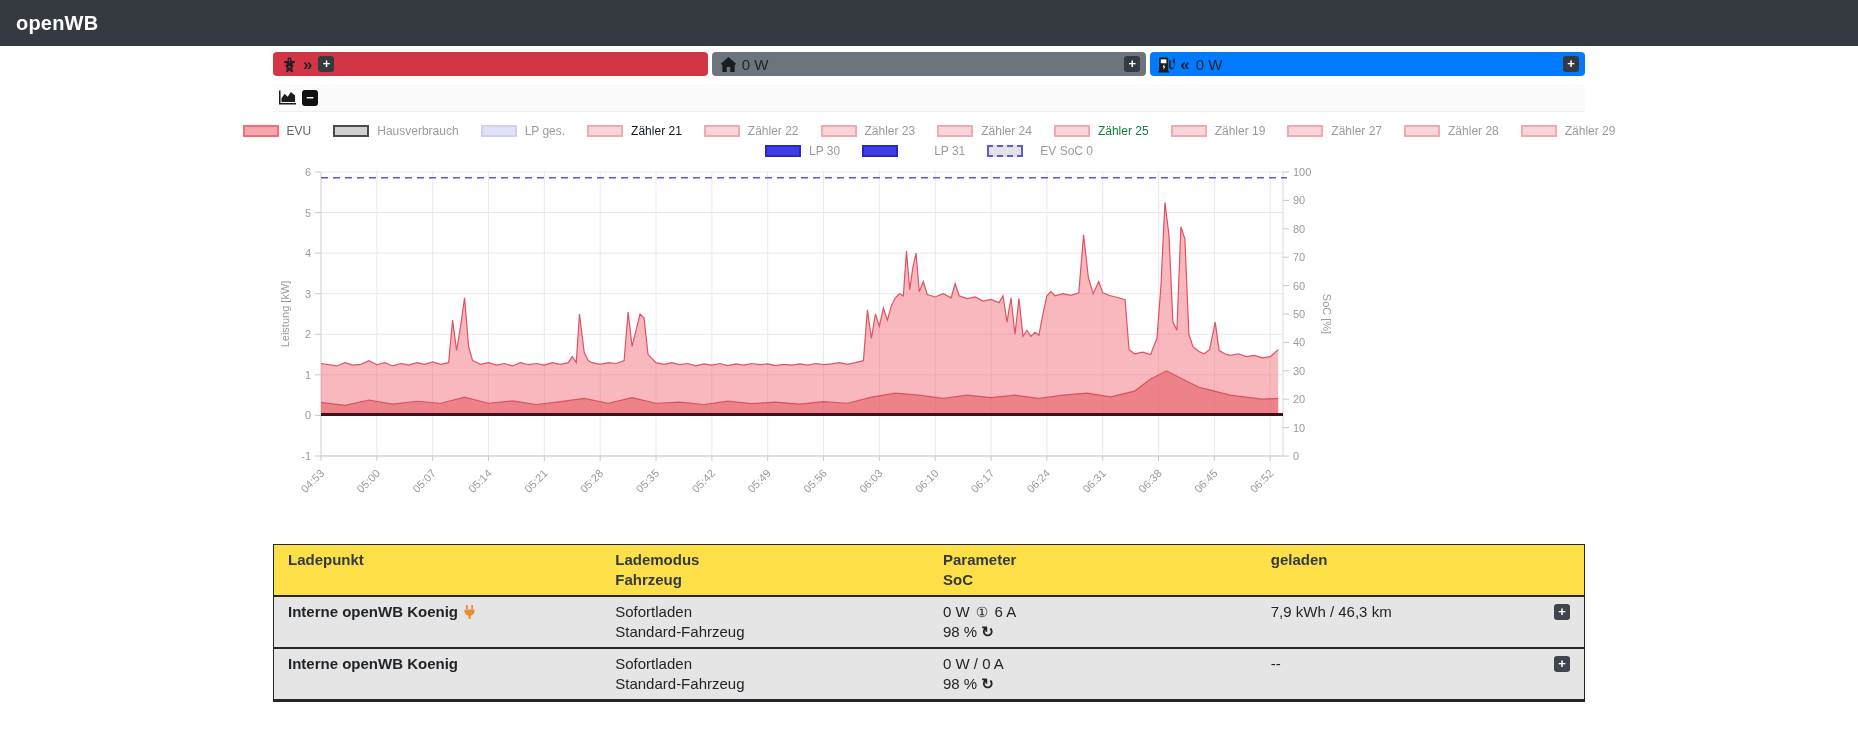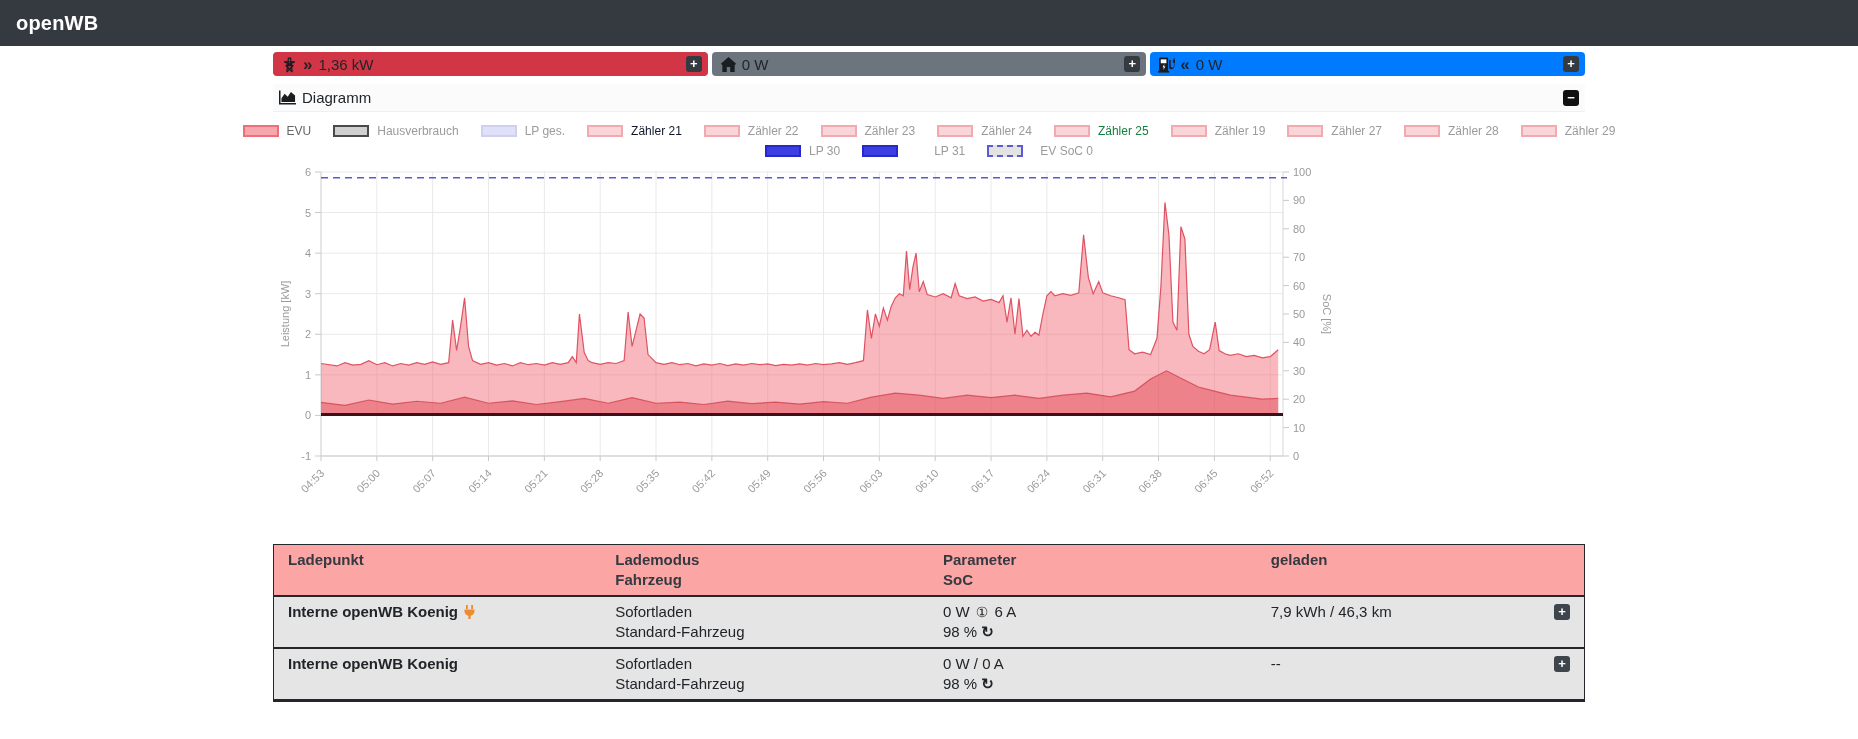--- a/index.html
+++ b/index.html
@@ -34,21 +34,21 @@
   .legend { margin-top:12px; display:flex; flex-direction:column; align-items:center; gap:6px; }
   .legend-row { display:flex; justify-content:center; align-items:center; gap:22px; flex-wrap:nowrap; }
   .legend-item { display:flex; align-items:center; gap:8px; font-size:12px; cursor:pointer; white-space:nowrap; }
   .legend-swatch { width:36px; height:12px; display:inline-block; }
 
   
   .chart-wrap { margin-top:4px; }
 
   
   .lp-table { margin-top:30px; width:100%; border-collapse:collapse; border:1px solid #23272b; border-bottom:3px solid #23272b; font-size:15px; }
-  .lp-table th { background:#fca5a5; color:#343a40; text-align:left; font-weight:bold; padding:5px 14px; vertical-align:top; line-height:20px; }
+  .lp-table th { background:#fde047; color:#343a40; text-align:left; font-weight:bold; padding:5px 14px; vertical-align:top; line-height:20px; }
   .lp-table td { background:#e5e5e5; padding:5px 14px; vertical-align:top; line-height:20px; }
   .lp-table tbody tr { border-top:2px solid #23272b; }
   .lp-name { font-weight:bold; }
   .plug { display:inline-flex; width:13px; height:14px; margin-left:5px; vertical-align:-2px; }
   .phase-badge { font-size:14px; margin:0 2px; }
   .refresh { font-weight:bold; font-size:15px; margin-left:4px; }
   .cell-flex { display:flex; justify-content:space-between; align-items:flex-start; }
   .cell-flex .sq-btn { background:#3f454c; margin-top:2px; }
 </style>
 </head>
@@ -68,21 +68,20 @@
             <g stroke="#1b1e21" stroke-width="1.2" fill="none">
               <path d="M5.5 15 L7 2 H9 L10.5 15"></path>
               <path d="M3 5.5 H13"></path>
               <path d="M4.5 9 H11.5"></path>
               <path d="M3.2 5.5 L11.5 9 M12.8 5.5 L4.5 9"></path>
               <path d="M4.8 9 L10.5 15 M11.2 9 L5.5 15"></path>
             </g>
           </svg>
       </span>
       <span class="arrows">»</span>
-      <span class="bval">1,36 kW</span>
       <span class="sq-btn">+</span>
     </div>
 
     <div class="bar" style="background: rgb(108, 117, 125);">
       <span class="bicon">
         <svg viewBox="0 0 16 16" width="17" height="17">
             <path fill="#1b1e21" d="M8 1 L15.2 7.4 L13.8 8.6 L13.8 15 H9.6 V10.4 H6.4 V15 H2.2 V8.6 L0.8 7.4 Z"></path>
           </svg>
       </span>
       <span class="bval">0 W</span>
@@ -109,21 +108,20 @@
 
   <div class="diag-head">
     <span class="dicon">
       <svg viewBox="0 0 18 15" width="17" height="15">
           <g fill="#1b1e21">
             <path d="M0 0 h1.6 v13.4 H18 V15 H0 Z"></path>
             <path d="M2.6 12.2 V8.2 L6 3.4 L9.2 6.6 L12.6 1.6 L17 5.4 V12.2 Z"></path>
           </g>
         </svg>
     </span>
-    <span class="dtitle">Diagramm</span>
     <span class="sq-btn dark">−</span>
   </div>
 
   <div class="legend">
     <div class="legend-row">
         <span class="legend-item">
           <span class="legend-swatch" style="background: rgb(248, 166, 173); border: 2px solid rgb(238, 110, 122);"></span>
           <span style="color: rgb(102, 102, 102);">EVU</span>
         </span>
         <span class="legend-item">

